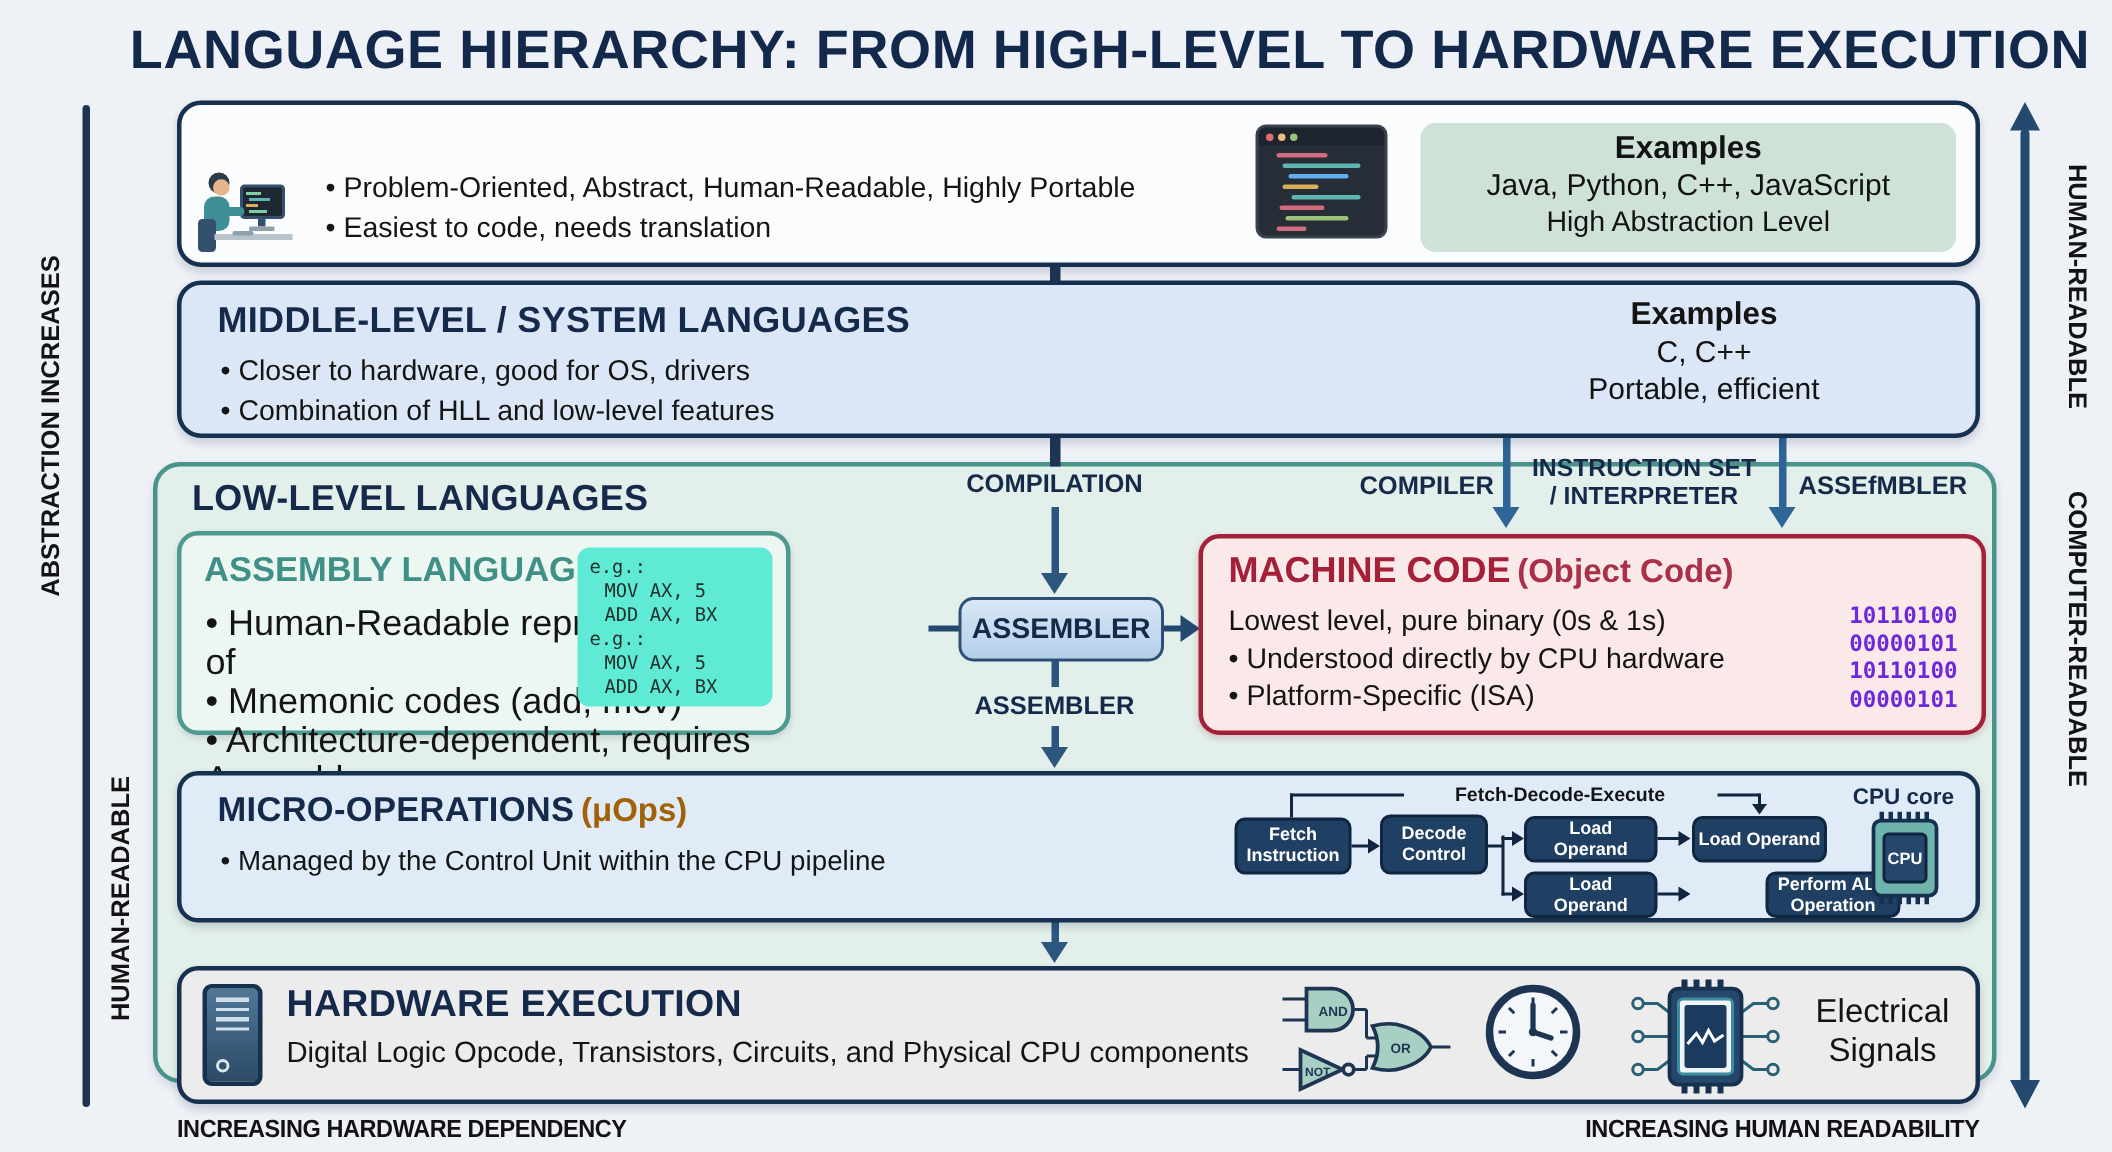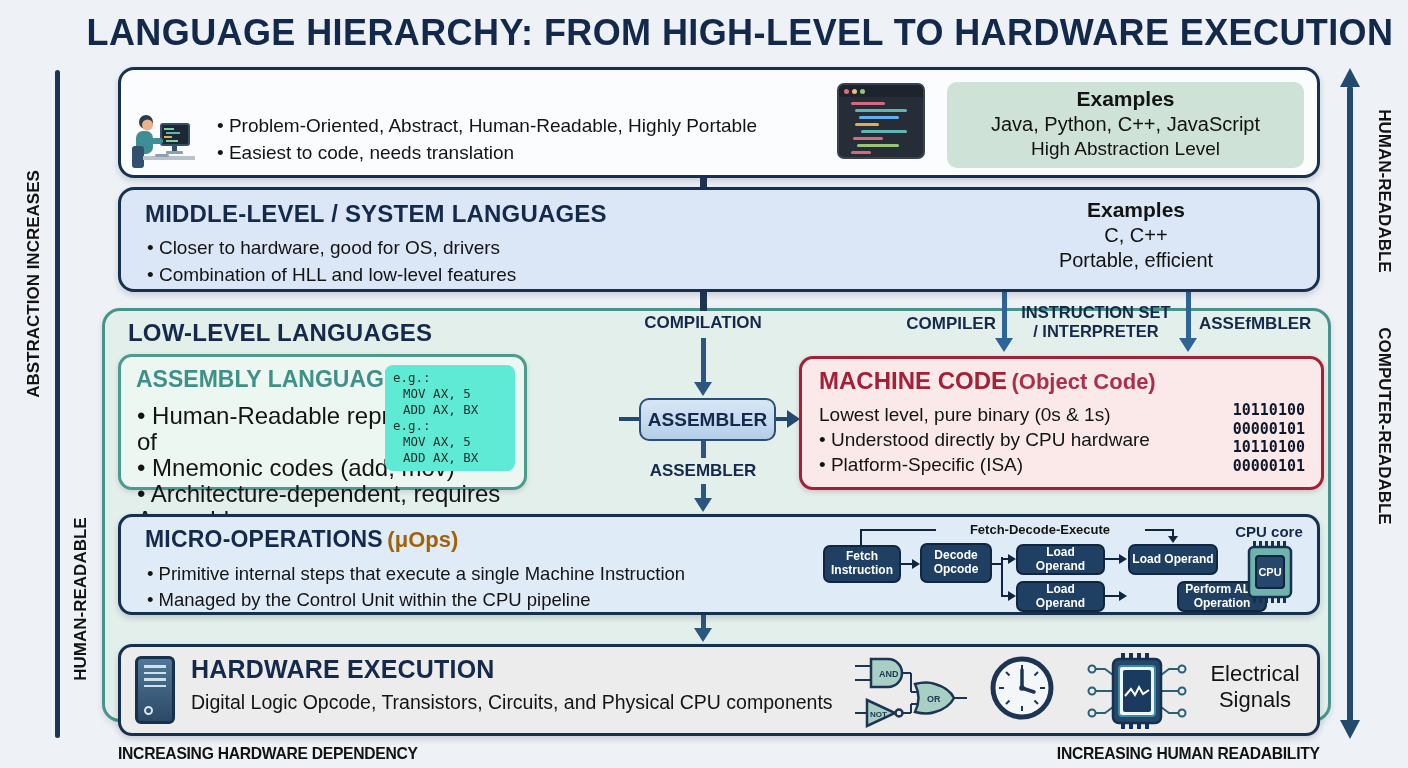--- a/index.html
+++ b/index.html
@@ -19,21 +19,21 @@
   .arrdown.navy2{border-top-color:#2d567f;}
   .stage{position:absolute;background:#1f3f63;border:2px solid #0f2540;border-radius:7px;
          color:#fff;font-size:12px;font-weight:bold;display:flex;align-items:center;
          justify-content:center;text-align:center;line-height:1.15;box-sizing:border-box;padding:2px;}
   .pipe{position:absolute;background:#10253f;}
   .pipearr{position:absolute;width:0;height:0;border-top:5px solid transparent;
            border-bottom:5px solid transparent;border-left:8px solid #10253f;}
   .examples-h{font-weight:bold;font-size:21px;color:#131313;}
   .codeblock{font-family:"DejaVu Sans Mono", monospace;font-size:12.5px;line-height:16px;color:#24302c;}
   .binary{font-family:"DejaVu Sans Mono", monospace;font-weight:bold;font-size:15px;
-          line-height:18.5px;color:#0f172a;}
+          line-height:18.5px;color:#6d28d9;}
 </style>
 </head>
 <body>
 
 <div class="abs" style="top:12px;left:0;width:1408px;text-align:center;font-size:36px;font-weight:bold;
             color:#13294b;letter-spacing:.4px;white-space:nowrap;padding-left:36px;">LANGUAGE HIERARCHY: FROM HIGH-LEVEL TO HARDWARE EXECUTION</div>
 
 <div class="vline" style="left:55px;top:70px;width:5px;height:668px;border-radius:3px;"></div>
 <div class="abs vlabel" style="left:-116px;top:274px;width:300px;font-size:17px;transform:rotate(-90deg);">ABSTRACTION INCREASES</div>
 <div class="abs vlabel" style="left:-49px;top:589px;width:260px;font-size:17px;transform:rotate(-90deg);">HUMAN-READABLE</div>
@@ -191,34 +191,33 @@
   </div>
 </div>
 
 <div class="box" style="left:118px;top:514px;width:1202px;height:101px;background:#e0ebf8;border-radius:14px;">
   <div class="abs" style="left:24px;top:9px;white-space:nowrap;">
     <span class="btitle" style="font-size:23px;">MICRO-OPERATIONS</span>
     <span> </span>
     <span style="font-size:22px;font-weight:600;color:#a16207;">(μOps)</span>
   </div>
   <div class="abs" style="left:26px;top:44px;font-size:18.5px;line-height:26px;color:#141414;">
-    <div>• Primitive internal steps that execute a single Machine Instruction</div>
     <div>• Managed by the Control Unit within the CPU pipeline</div>
   </div>
 
   <div class="abs" style="left:814px;top:5px;width:210px;text-align:center;font-size:13px;font-weight:bold;color:#131313;">Fetch-Decode-Execute</div>
   <div class="pipe" style="left:739px;top:12px;width:2px;height:16px;"></div>
   <div class="pipe" style="left:739px;top:12px;width:76px;height:2px;"></div>
   <div class="pipe" style="left:1024px;top:12px;width:28px;height:2px;"></div>
   <div class="pipe" style="left:1051px;top:12px;width:2px;height:8px;"></div>
   <div class="abs" style="left:1047px;top:19px;width:0;height:0;border-left:5px solid transparent;
               border-right:5px solid transparent;border-top:7px solid #10253f;"></div>
 
   <div class="stage" style="left:702px;top:28px;width:78px;height:38px;">Fetch Instruction</div>
-  <div class="stage" style="left:799px;top:26px;width:72px;height:40px;">Decode Opcode</div>
+  <div class="stage" style="left:799px;top:26px;width:72px;height:40px;">Decode Control</div>
   <div class="stage" style="left:895px;top:27px;width:89px;height:31px;">Load Operand</div>
   <div class="stage" style="left:1007px;top:27px;width:90px;height:31px;">Load Operand</div>
   <div class="stage" style="left:895px;top:64px;width:89px;height:31px;">Load Operand</div>
   <div class="stage" style="left:1056px;top:64px;width:90px;height:31px;">Perform ALU Operation</div>
 
   <div class="pipe" style="left:780px;top:46px;width:12px;height:2px;"></div>
   <div class="pipearr" style="left:791px;top:42px;"></div>
   <div class="pipe" style="left:871px;top:46px;width:10px;height:2px;"></div>
   <div class="pipe" style="left:880px;top:40px;width:2px;height:40px;"></div>
   <div class="pipe" style="left:880px;top:41px;width:8px;height:2px;"></div>

